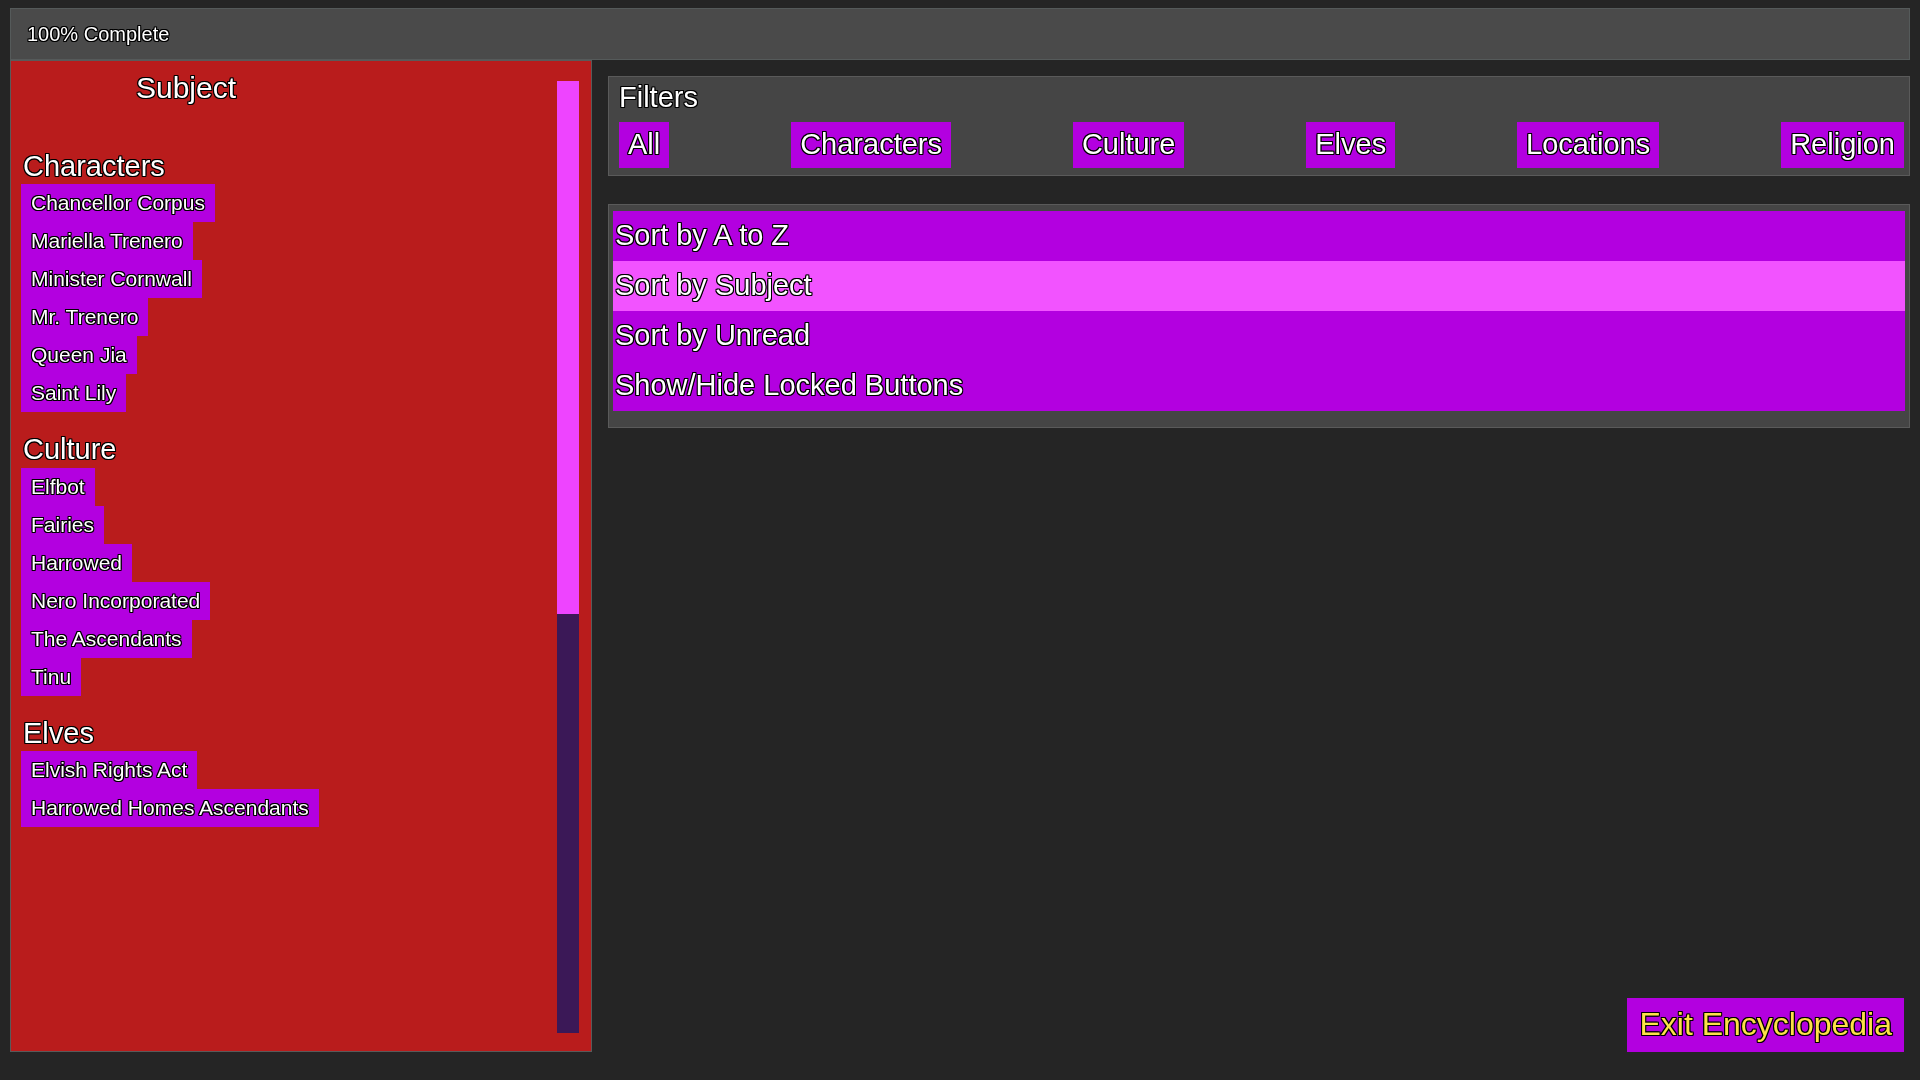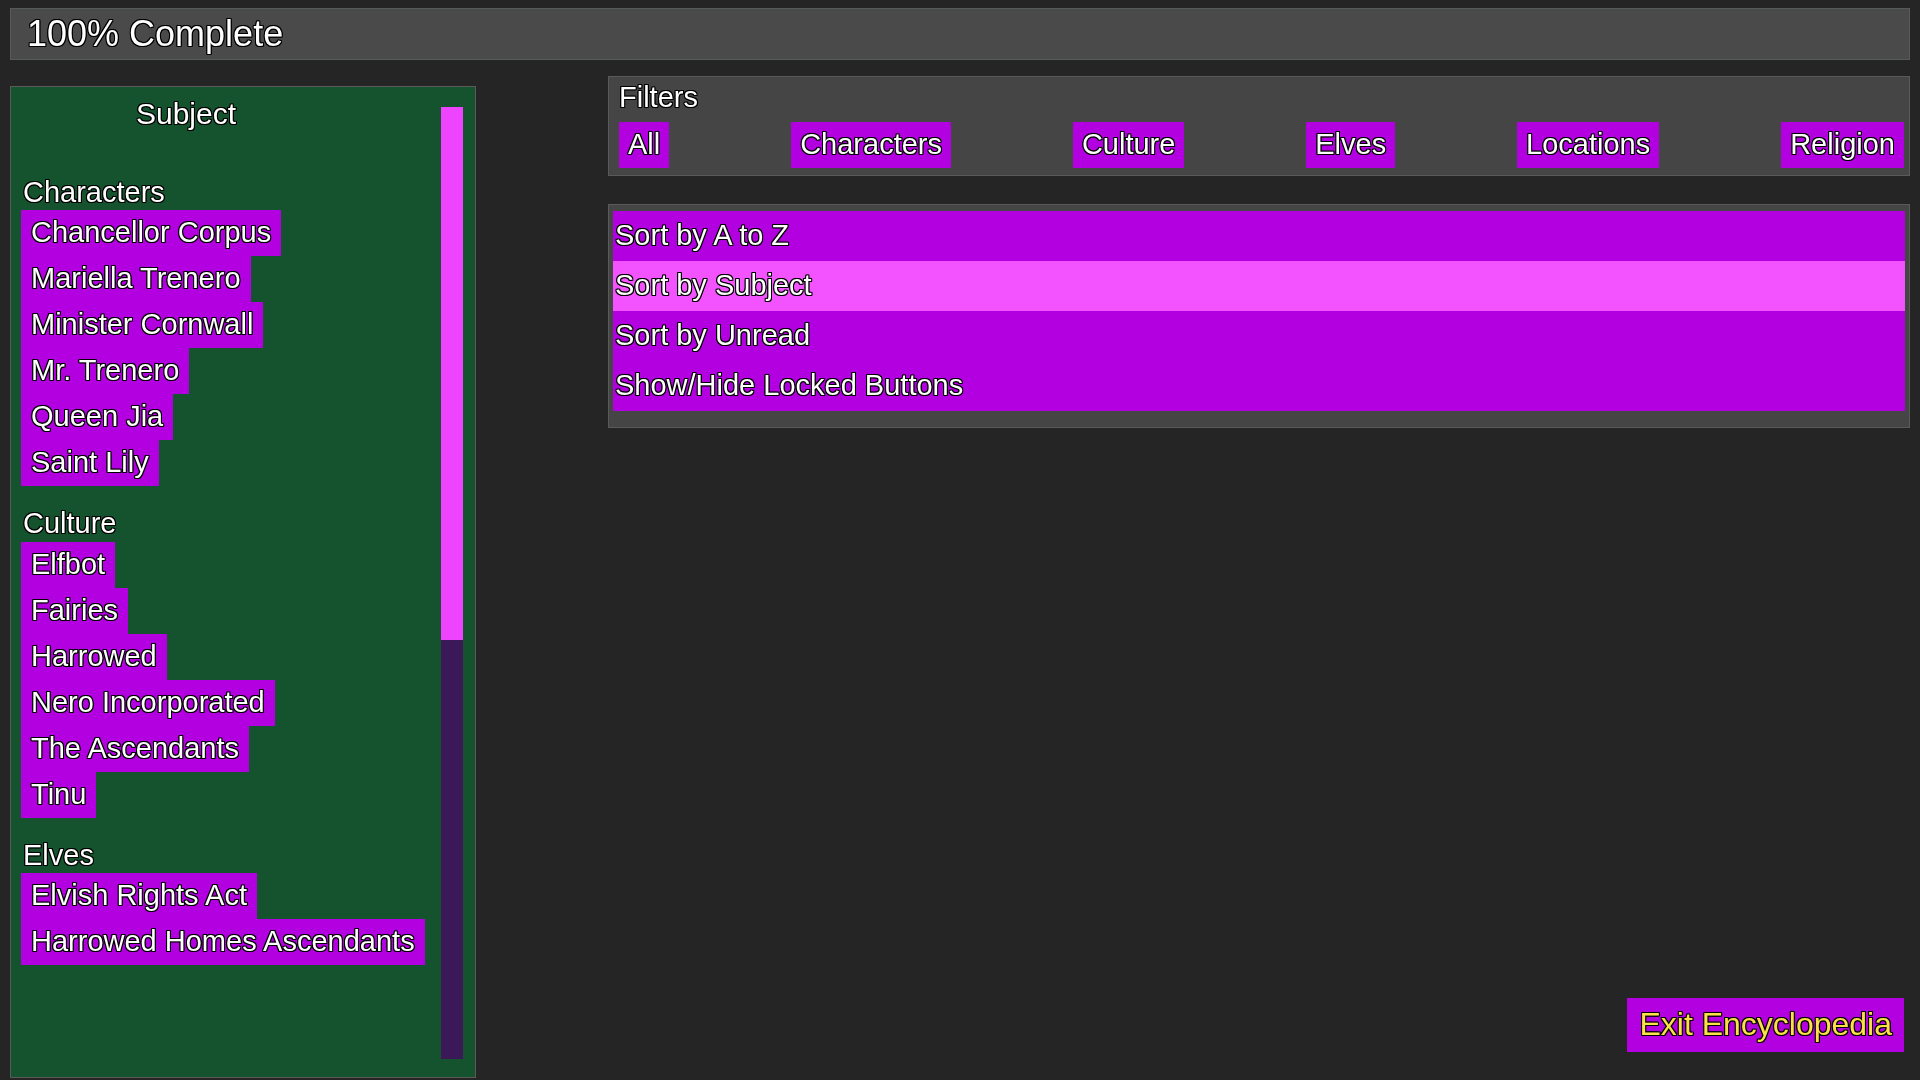--- a/index.html
+++ b/index.html
@@ -47,34 +47,34 @@
     justify-content: space-between;
     padding: 0 16px;
   }
   .header-title {
     font-size: 30px;
     line-height: 1;
     letter-spacing: 0.1px;
     white-space: nowrap;
   }
   .header-progress {
-    font-size: 36px;
+    font-size: 20px;
     line-height: 1;
     white-space: nowrap;
   }
 
   
   .sidebar {
     position: absolute;
     left: 10px;
-    top: 86px;
-    width: 466px;
+    top: 60px;
+    width: 582px;
     height: 992px;
     box-sizing: border-box;
-    background: #14532d;
+    background: #b91c1c;
     border: 1px solid #5a5a5a;
     overflow: hidden;
   }
   .sidebar-heading {
     position: absolute;
     left: 0;
     top: 12px;
     width: 350px;
     text-align: center;
     font-size: 30px;
@@ -96,21 +96,21 @@
     font-size: 29px;
     line-height: 1.05;
     padding-left: 12px;
     margin-bottom: 3px;
     white-space: nowrap;
   }
   .entry-btn {
     display: inline-block;
     background: #b300e0;
     color: #ffffff;
-    font-size: 29px;
+    font-size: 21px;
     line-height: 1;
     padding: 8px 10px 9px 10px;
     margin-left: 10px;
     white-space: nowrap;
     border: 0;
     text-align: left;
     cursor: pointer;
   }
   .entry-row { line-height: 0; }
 

